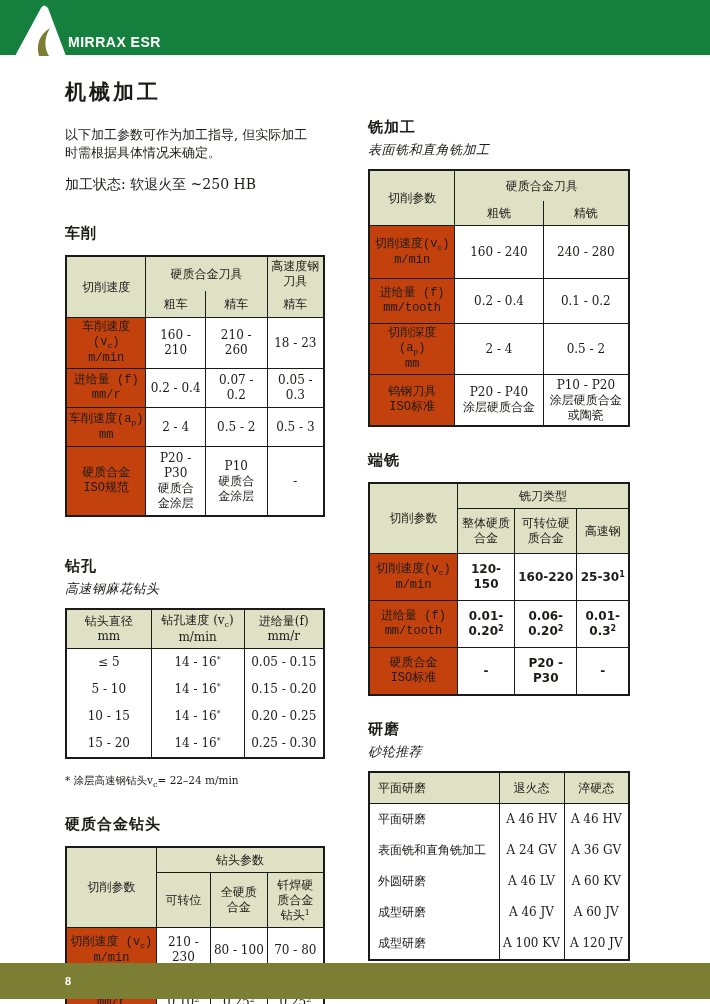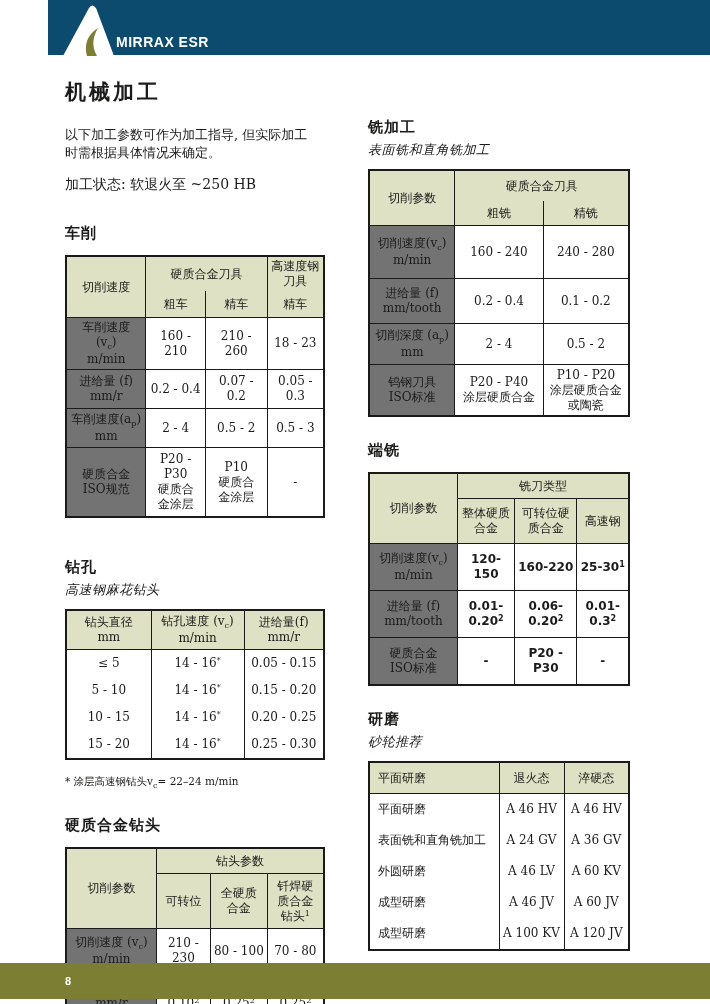--- a/index.html
+++ b/index.html
@@ -32,21 +32,21 @@
   .gap-sm{margin-top:12px;}
   .foot{font-size:10.5px;line-height:1.35;margin-top:14px;}
   .foot div{margin:0;}
 
   
   table.tbl{border-collapse:collapse;width:100%;border:2px solid #1a1a18;table-layout:fixed;}
   .tbl th,.tbl td{border:1.5px solid #1a1a18;padding:2px 2px;font-size:12px;
                   text-align:center;vertical-align:middle;line-height:1.25;
                   font-weight:400;word-wrap:break-word;}
   .tbl th{background:#dfe1c4;}
-  .tbl td.rowlabel{background:#737373;}
+  .tbl td.rowlabel{background:#c2410c;font-family:Liberation Mono, monospace;}
   .tbl th.nb{border-bottom:0;}
   .tbl th.nt{border-top:0;}
   .tbl .left{text-align:left;padding-left:8px;}
   .tbl td.bv{font-family:"DejaVu Sans","Liberation Sans",sans-serif;font-weight:700;font-size:12px;}
   .no-hrow tbody td{border-top:0;border-bottom:0;}
   sub{font-size:8px;vertical-align:-3px;}
   sup{font-size:8px;vertical-align:4px;}
 
   .t-turn thead th{height:22px;}
   .t-turn tbody tr:nth-child(1) td{height:44px;}
@@ -73,21 +73,21 @@
   .t-end tbody td{height:42px;}
 
   .t-grind thead th{height:26px;}
   .t-grind tbody td{height:27px;}
 </style>
 </head>
 <body>
 
 <div class="page">
 
-  <div class="band-top" style="background: #0c4a6e; margin-left: 48px;">
+  <div class="band-top" style="background: #15803d;">
     <svg class="logo" viewBox="0 0 120 56" aria-hidden="true">
       <path d="M7 56 L33 8 Q36 3 40 8 L58 56 Z" fill="#ffffff"></path>
       <path d="M31 56 C28 45 31 35 42 28 C35 40 37 49 41 56 Z" fill="#7c7e33"></path>
     </svg>
     <span class="brand">MIRRAX ESR</span>
   </div>
 
   <div class="col-left">
     <h1>机械加工</h1>
     <p class="body-text">以下加工参数可作为加工指导, 但实际加工<br>时需根据具体情况来确定。</p>

